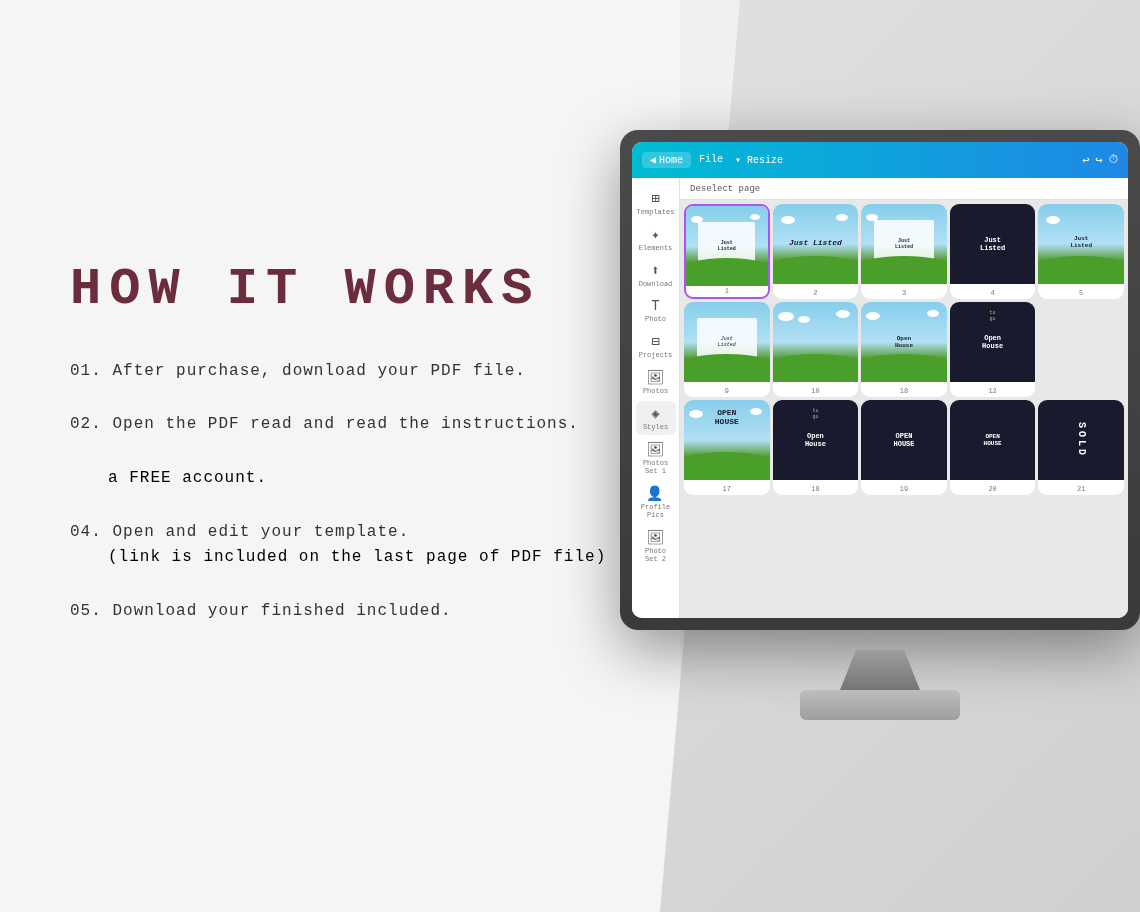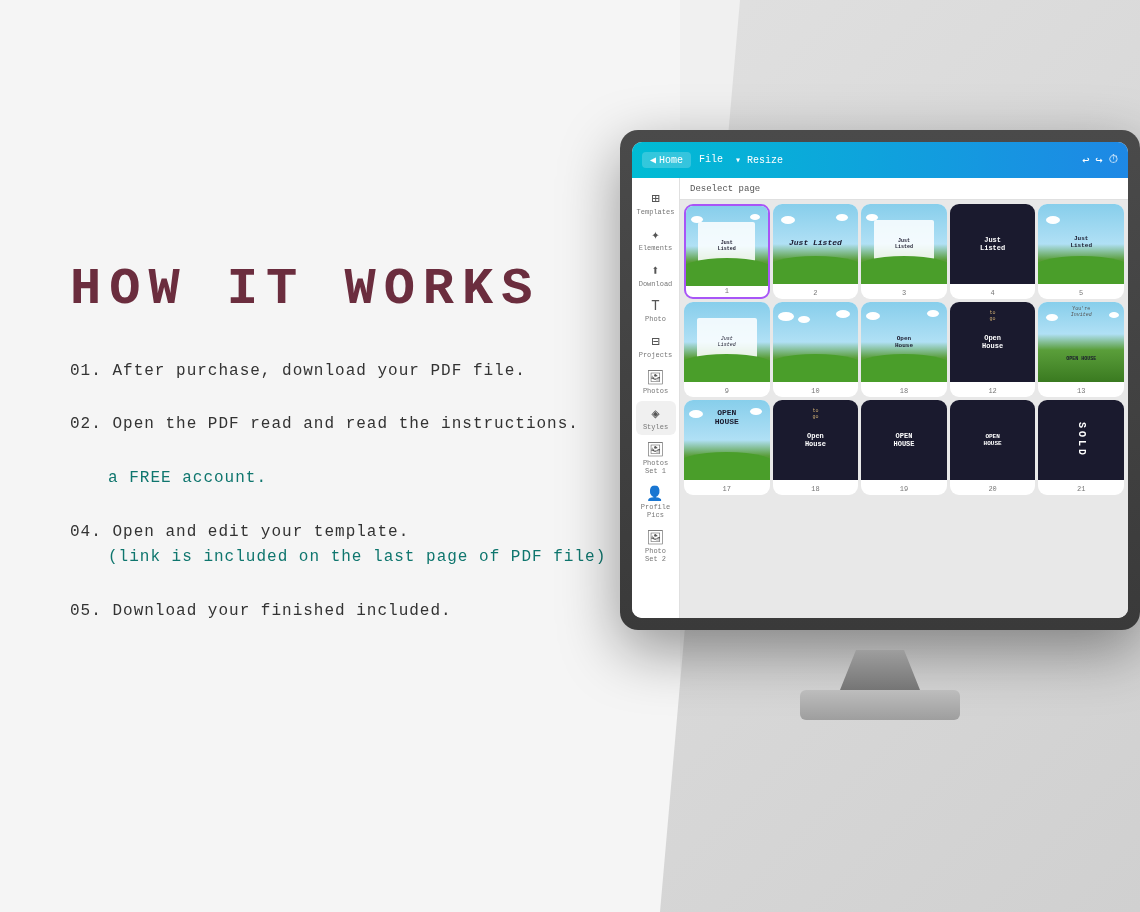--- a/index.html
+++ b/index.html
@@ -70,21 +70,21 @@
     }
 
     .step-text .step-num {
       font-weight: 400;
     }
 
     .step-indent {
       padding-left: 38px;
       display: block;
       font-size: 16px;
-      color: #0f766e;
+      color: #000000;
       font-family: 'Courier New', Courier, monospace;
       letter-spacing: 1px;
     }
 
     
     .monitor-container {
       position: absolute;
       top: 130px;
       right: -30px;
       width: 580px;
@@ -514,34 +514,20 @@
                 <div class="template-card">
                   <div class="template-card-img tmpl-dark" style="position:relative;">
                     <div style="position:absolute;top:10%;left:50%;transform:translateX(-50%);font-size:5px;color:#c8a870;text-align:center;">to<br>go</div>
                     <div style="position:absolute;top:40%;left:50%;transform:translateX(-50%);text-align:center;">
                       <div style="font-size:7px;font-weight:bold;color:white;">Open<br>House</div>
                     </div>
                   </div>
                   <div class="template-num">12</div>
                 </div>
 
-                <div class="template-card">
-                  <div class="template-card-img tmpl-sky" style="position:relative;background:linear-gradient(180deg,#87ceeb 0%,#b0e0f5 40%,#5a9e3a 60%,#3a7a20 100%);">
-                    <div style="position:absolute;top:5%;left:5%;right:5%;text-align:center;">
-                      <div style="font-size:5px;color:#555;">You're</div>
-                      <div style="font-size:5px;font-style:italic;color:#555;">Invited</div>
-                    </div>
-                    <div style="position:absolute;bottom:25%;left:5%;right:5%;text-align:center;">
-                      <div style="font-size:5px;font-weight:bold;color:#1a1a2e;">OPEN HOUSE</div>
-                    </div>
-                    <div class="cloud" style="width:12px;height:7px;top:12px;left:8px;"></div>
-                    <div class="cloud" style="width:10px;height:6px;top:10px;right:5px;"></div>
-                  </div>
-                  <div class="template-num">13</div>
-                </div>
               </div>
 
               <div style="display: grid; grid-template-columns: repeat(5, 1fr); gap: 3px; margin-bottom: 3px;">
 
                 <div class="template-card">
                   <div class="template-card-img tmpl-sky" style="position:relative;">
                     <div style="position:absolute;top:10%;left:50%;transform:translateX(-50%);text-align:center;">
                       <div style="font-size:8px;font-weight:bold;color:#1a1a2e;">OPEN<br>HOUSE</div>
                     </div>
                     <div class="hill"></div>

